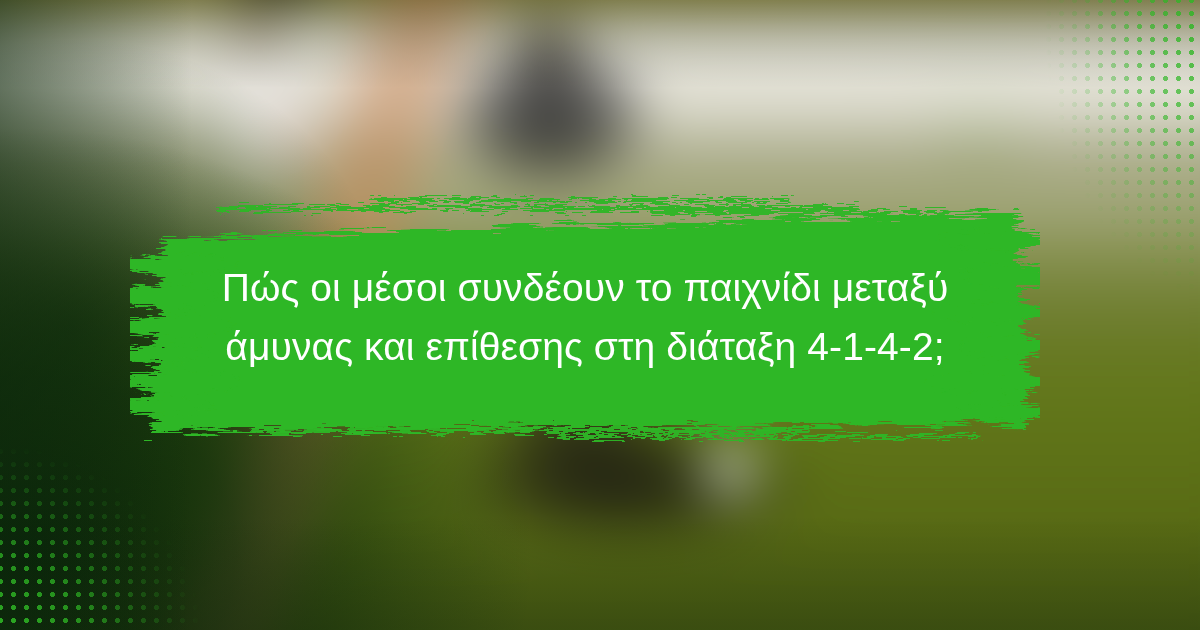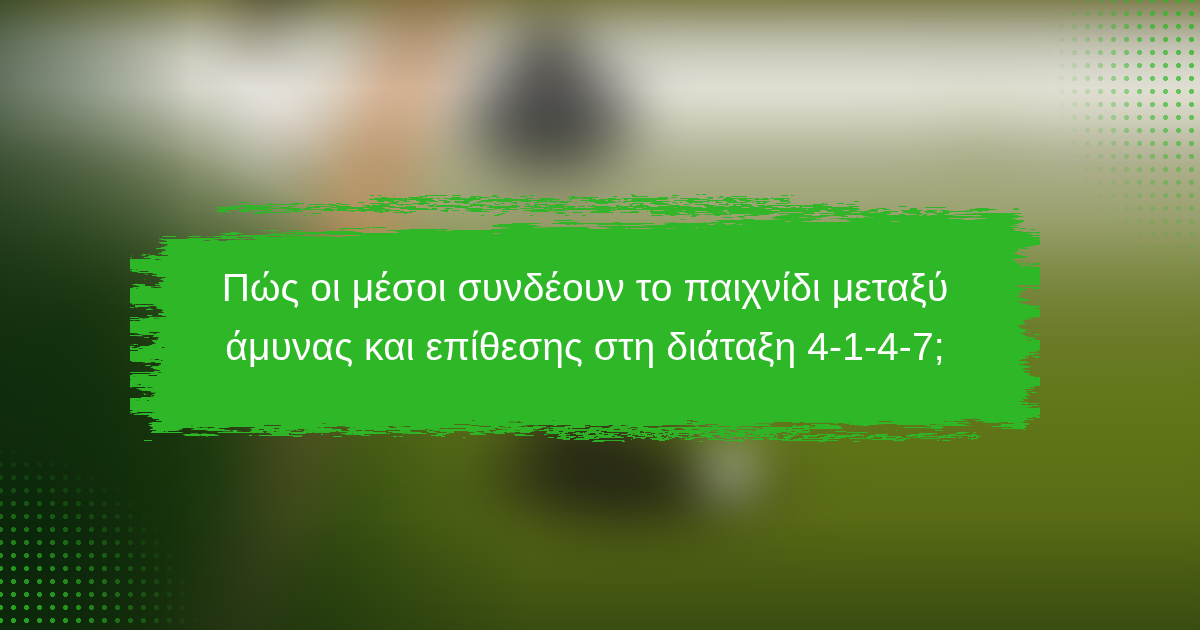--- a/index.html
+++ b/index.html
@@ -192,15 +192,15 @@
       </g>
 
       <g filter="url(#rough2)" fill="#2fb725" opacity="0.95">
         <rect x="120" y="236" width="560" height="5" rx="2"></rect>
         <rect x="430" y="243" width="420" height="4" rx="2"></rect>
       </g>
     </svg>
   </div>
 
   <div class="headline">Πώς οι μέσοι συνδέουν το παιχνίδι μεταξύ
-άμυνας και επίθεσης στη διάταξη 4-1-4-7;</div>
+άμυνας και επίθεσης στη διάταξη 4-1-4-2;</div>
 
 </div>
 
 </body></html>

